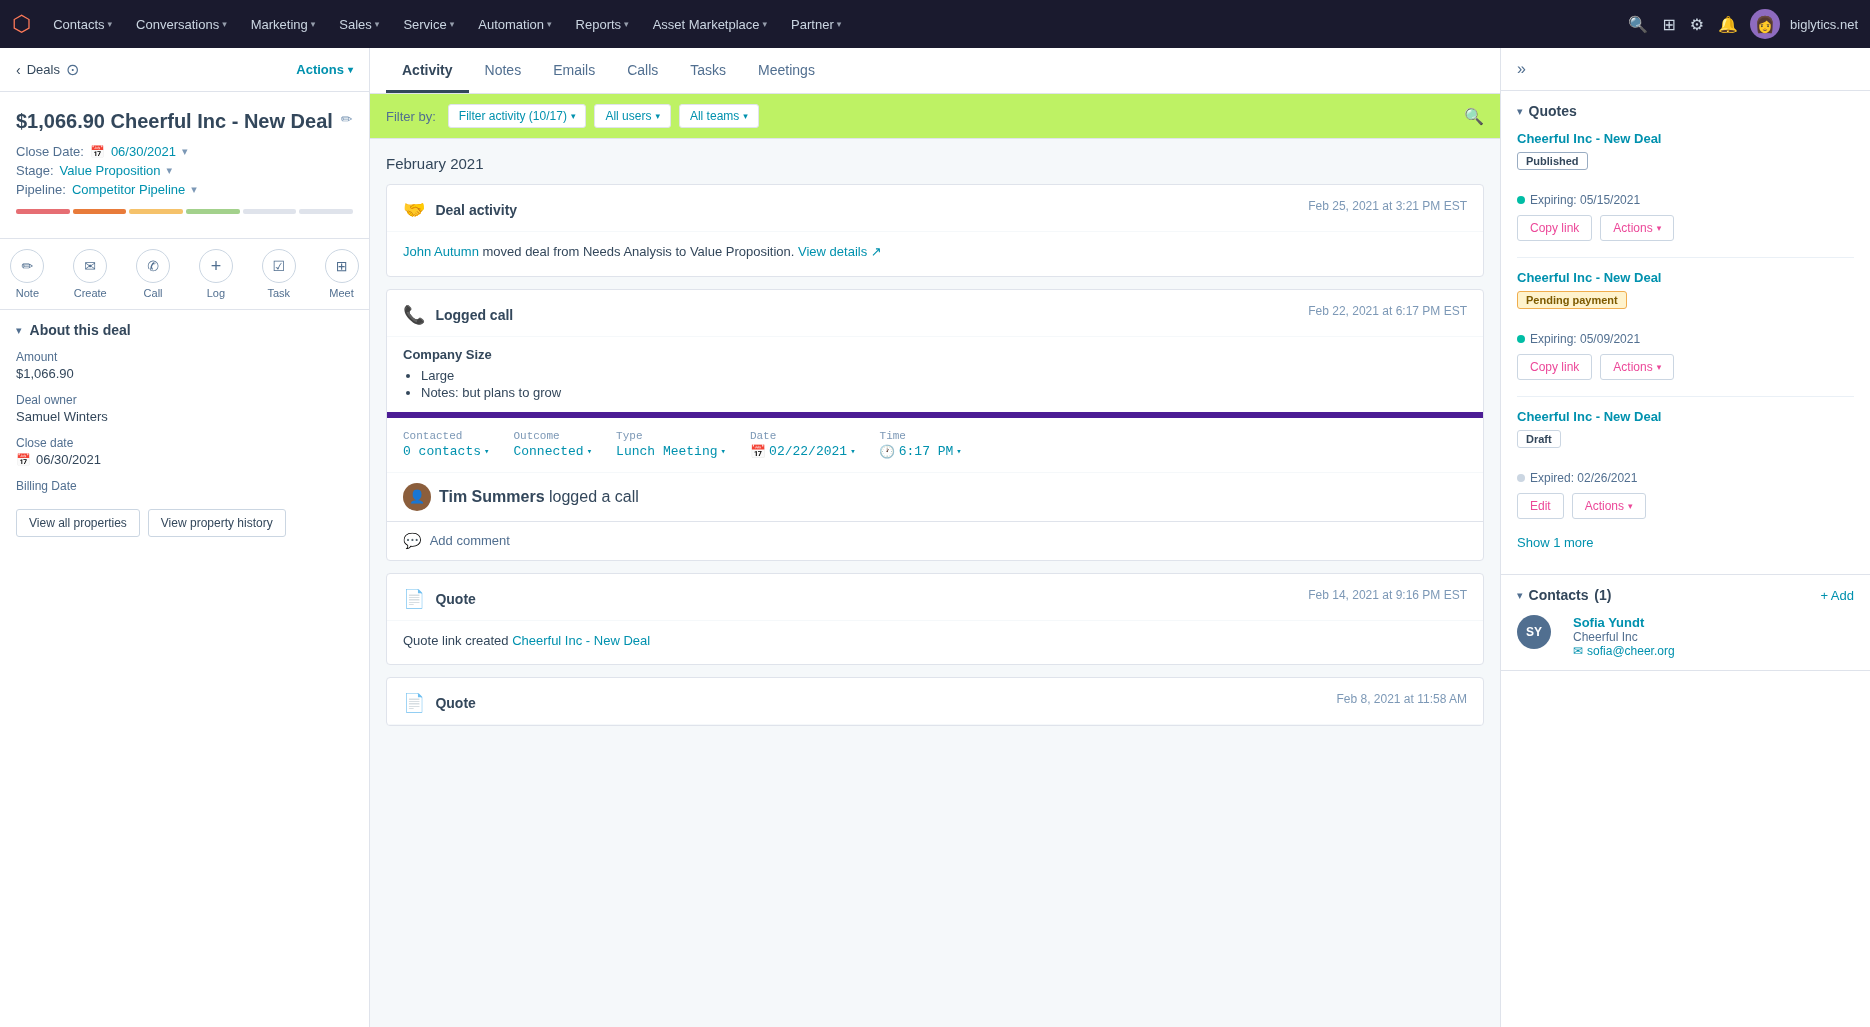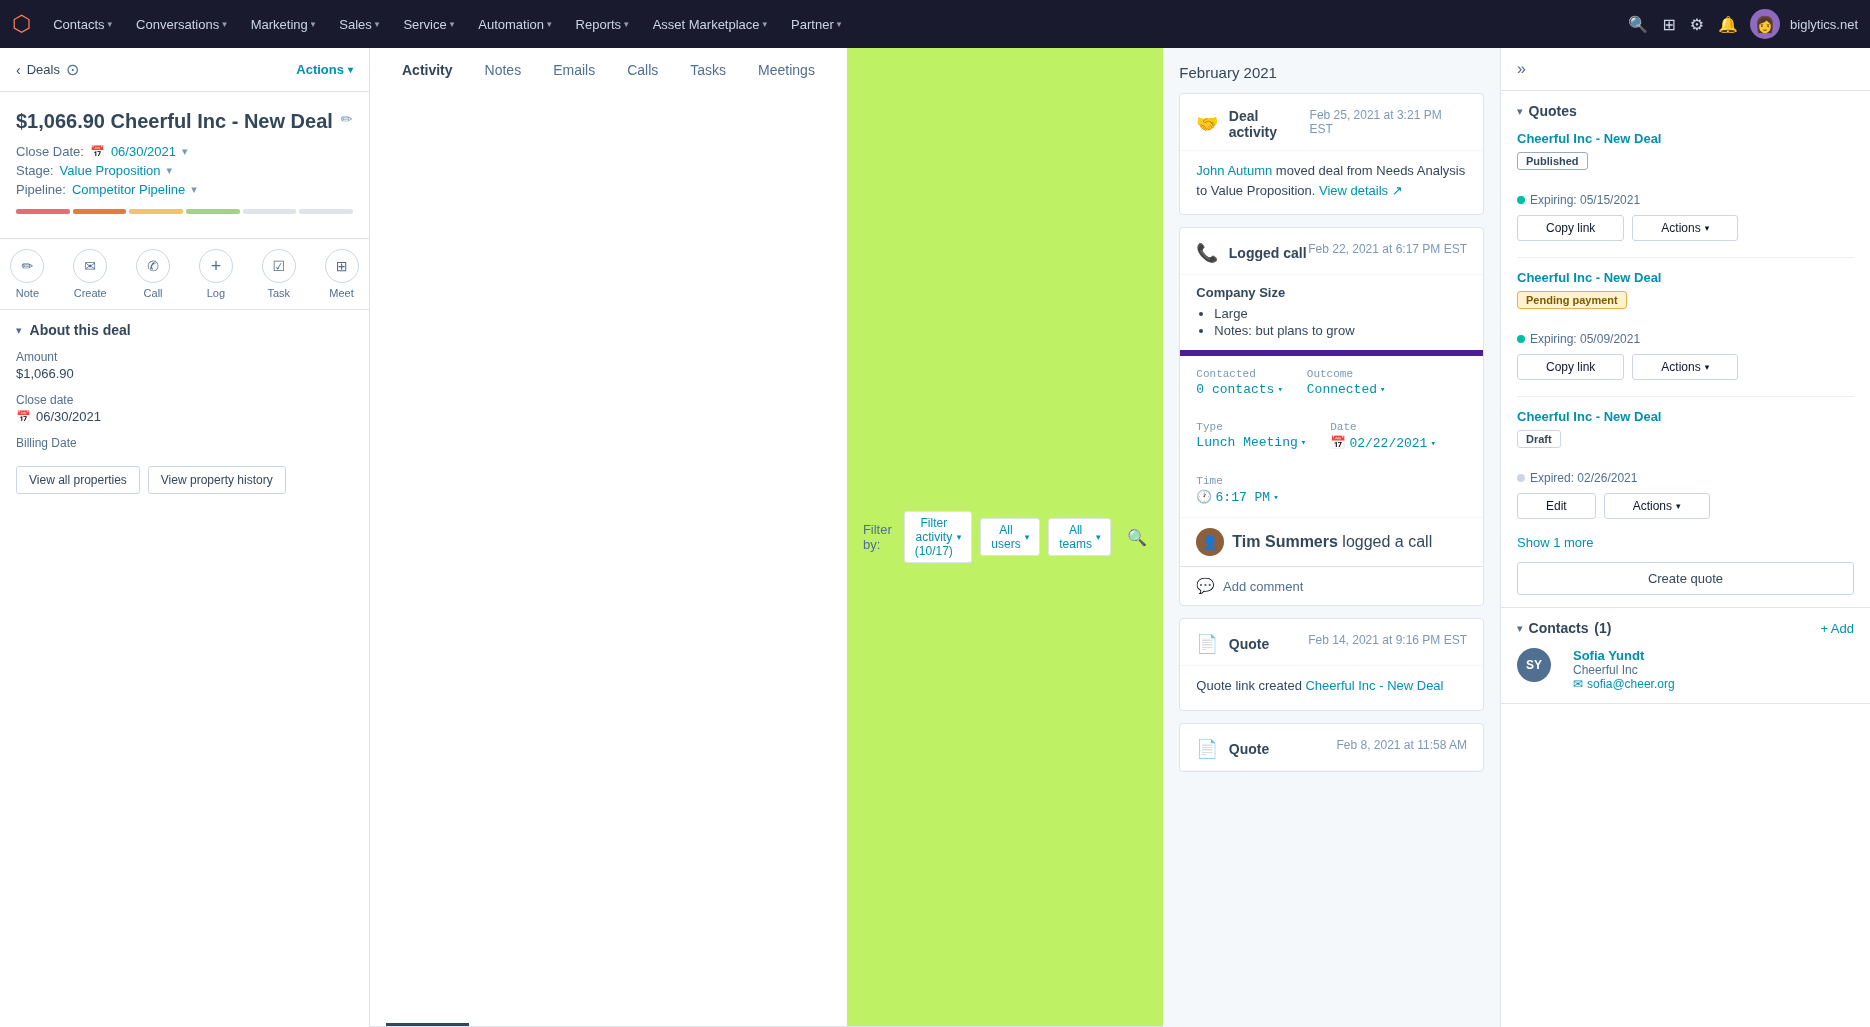--- a/index.html
+++ b/index.html
@@ -161,20 +161,21 @@
       color: #33475b;
       cursor: pointer;
     }
 
     
     .center-panel {
       flex: 1;
       background: #f5f8fa;
       overflow-y: auto;
       display: flex;
+      flex-direction: column;
     }
 
     .tabs-bar {
       background: #fff;
       border-bottom: 1px solid #dfe3eb;
       display: flex;
       padding: 0 16px;
       position: sticky;
       top: 0;
       z-index: 10;
@@ -355,26 +356,26 @@
       align-items: center;
       gap: 5px;
       font-size: 12px;
       color: #516f90;
       margin-bottom: 8px;
     }
     .expiry-dot-green { width: 8px; height: 8px; border-radius: 50%; background: #00bda5; }
     .expiry-dot-gray { width: 8px; height: 8px; border-radius: 50%; background: #cbd6e2; }
     .quote-actions { display: flex; gap: 8px; }
     .quote-btn {
-      padding: 5px 28px;
+      padding: 5px 12px;
       border: 1px solid #cbd6e2;
       border-radius: 3px;
       background: #fff;
       font-size: 12px;
-      color: #0f172a;
+      color: #ec4899;
       cursor: pointer;
       display: flex;
       align-items: center;
       gap: 4px;
     }
     .quote-divider { border: none; border-top: 1px solid #eaf0f6; margin: 12px 0; }
 
     .show-more-link {
       color: #0091ae;
       font-size: 13px;
@@ -573,20 +574,24 @@
       <div class="section-header">
         <span class="section-chevron">▾</span>
         <span class="section-title">About this deal</span>
       </div>
 
       <div class="property-row">
         <div class="property-label">Amount</div>
         <div class="property-value">$1,066.90</div>
       </div>
 
+      <div class="property-row">
+        <div class="property-label">Deal owner</div>
+        <div class="property-value">Samuel Winters</div>
+      </div>
 
       <div class="property-row">
         <div class="property-label">Close date</div>
         <div class="property-value" style="display:flex;align-items:center;gap:5px;">
           <span style="font-size:12px;">📅</span>
           <span>06/30/2021</span>
         </div>
       </div>
 
       <div class="property-row">
@@ -803,21 +808,20 @@
           <button class="quote-btn">Edit</button>
           <button class="quote-btn">
             <span>Actions</span>
             <span style="font-size:9px;">▾</span>
           </button>
         </div>
       </div>
 
       <a class="show-more-link">Show 1 more</a>
 
-      <button class="create-quote-btn">Create quote</button>
     </div>
 
     <div class="right-section">
       <div class="right-section-header">
         <div class="right-section-title-row">
           <span class="right-section-chevron">▾</span>
           <span class="right-section-title">
             <span>Contacts</span>
             <span style="margin-left:2px;">(1)</span>
           </span>

